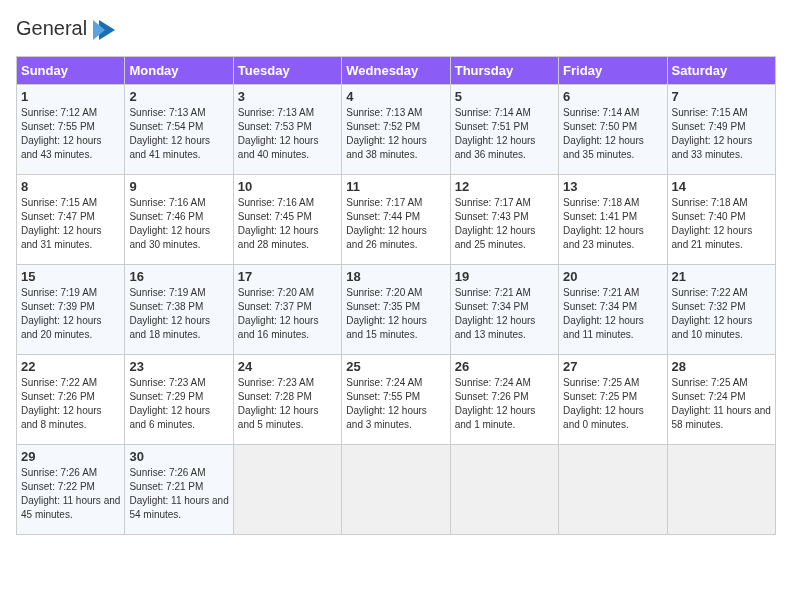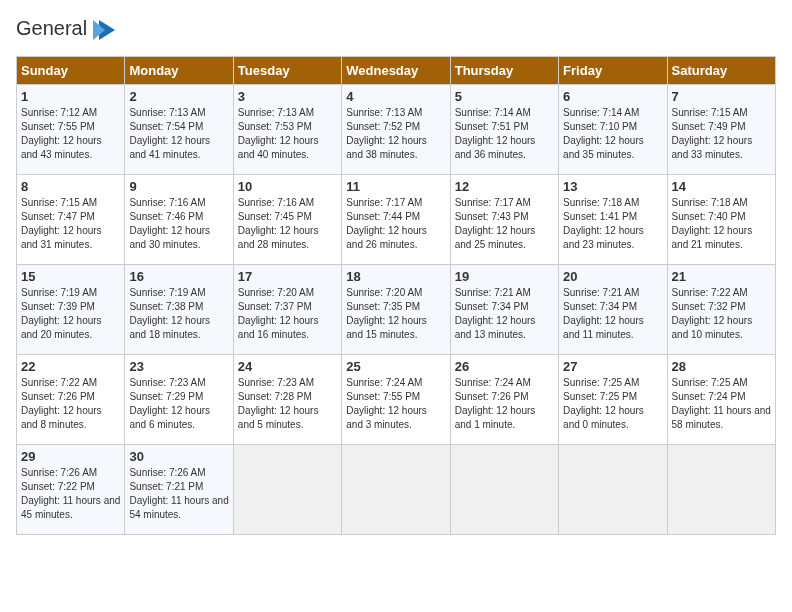--- a/index.html
+++ b/index.html
@@ -36,21 +36,21 @@
     .location-title {
       font-size: 16px;
       color: #333;
     }
     table {
       width: 100%;
       border-collapse: collapse;
       table-layout: fixed;
     }
     thead tr th {
-      background-color: #a16207;
+      background-color: #8b5cf6;
       color: #fff;
       font-size: 13px;
       font-weight: bold;
       padding: 6px 4px;
       text-align: left;
       border: 1px solid #ccc;
     }
     tbody tr td {
       vertical-align: top;
       border: 1px solid #ccc;
@@ -154,21 +154,21 @@
         <div class="day-info">
           <span>Sunrise: 7:14 AM</span><br>
           <span>Sunset: 7:51 PM</span><br>
           <span>Daylight: 12 hours and 36 minutes.</span>
         </div>
       </td>
           <td>
         <span class="day-number">6</span>
         <div class="day-info">
           <span>Sunrise: 7:14 AM</span><br>
-          <span>Sunset: 7:10 PM</span><br>
+          <span>Sunset: 7:50 PM</span><br>
           <span>Daylight: 12 hours and 35 minutes.</span>
         </div>
       </td>
           <td>
         <span class="day-number">7</span>
         <div class="day-info">
           <span>Sunrise: 7:15 AM</span><br>
           <span>Sunset: 7:49 PM</span><br>
           <span>Daylight: 12 hours and 33 minutes.</span>
         </div>

